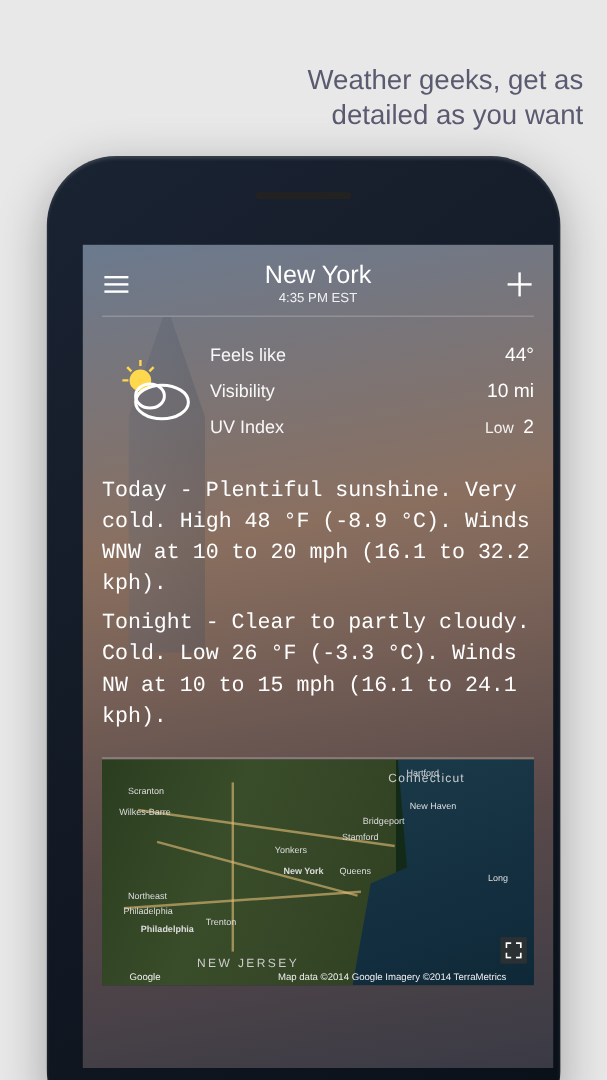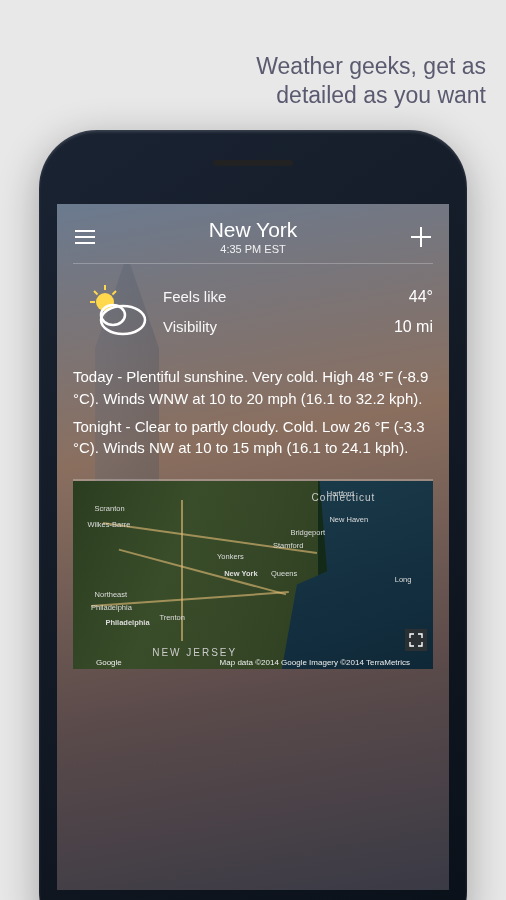--- a/index.html
+++ b/index.html
@@ -36,20 +36,21 @@
   width: 80px; height: 6px;
   background: #222; border-radius: 3px;
 }
 .screen {
   width: 100%; height: 100%;
   background: linear-gradient(170deg, #6b7a8f 0%, #8a6f5f 35%, #5a4a4a 70%, #3a3a45 100%);
   position: relative;
   overflow: hidden;
   color: #fff;
   font-weight: 300;
+  margin-left: 12px;
 }
 .bg-building {
   position: absolute; left: 38px; top: 60px;
   width: 64px; height: 280px;
   background: linear-gradient(90deg, rgba(90,100,115,0.5), rgba(70,80,95,0.5));
   clip-path: polygon(45% 0, 55% 0, 100% 30%, 100% 100%, 0 100%, 0 30%);
   opacity: 0.6;
 }
 .header {
   display: flex; align-items: center; justify-content: space-between;
@@ -92,22 +93,22 @@
 .detail-rows { flex: 1; }
 .detail-row {
   display: flex; justify-content: space-between;
   font-size: 15px; padding: 6px 0;
 }
 .detail-row .label { opacity: 0.95; }
 .detail-row .value { font-size: 16px; }
 .uv-val { display: inline-flex; gap: 8px; align-items: baseline; }
 .forecast {
   padding: 4px 16px 14px;
-  font-size: 15px; line-height: 1.45;
-  position: relative; z-index: 2;
+  font-size: 18px; line-height: 1.45;
+  position: relative; z-index: 2; font-family: Liberation Mono, monospace;
 }
 .forecast p { margin: 6px 0; }
 .map-wrap { padding: 0 16px; position: relative; z-index: 2; }
 .map {
   width: 100%; height: 188px;
   background: #132a18;
   position: relative;
   overflow: hidden;
 }
 .land {
@@ -183,20 +184,27 @@
         </svg>
       </div>
       <div class="detail-rows">
         <div class="detail-row">
           <span class="label">Feels like</span>
           <span class="value">44°</span>
         </div>
         <div class="detail-row">
           <span class="label">Visibility</span>
           <span class="value">10 mi</span>
+        </div>
+        <div class="detail-row">
+          <span class="label">UV Index</span>
+          <span class="value uv-val">
+            <span style="font-size:13px;opacity:0.9">Low</span>
+            <span>2</span>
+          </span>
         </div>
       </div>
     </div>
 
     <div class="forecast">
       <p>Today - Plentiful sunshine. Very cold. High 48 °F (-8.9 °C). Winds WNW at 10 to 20 mph (16.1 to 32.2 kph).</p>
       <p>Tonight - Clear to partly cloudy. Cold. Low 26 °F (-3.3 °C). Winds NW at 10 to 15 mph (16.1 to 24.1 kph).</p>
     </div>
 
     <div class="divider"></div>

